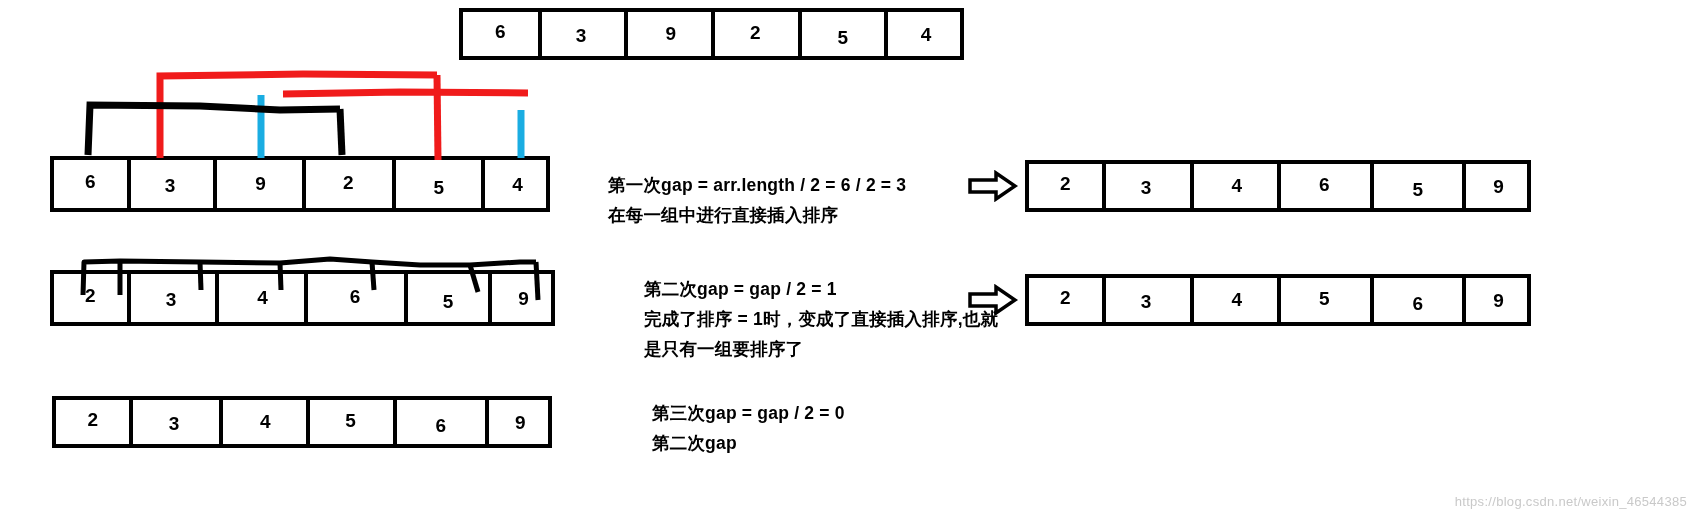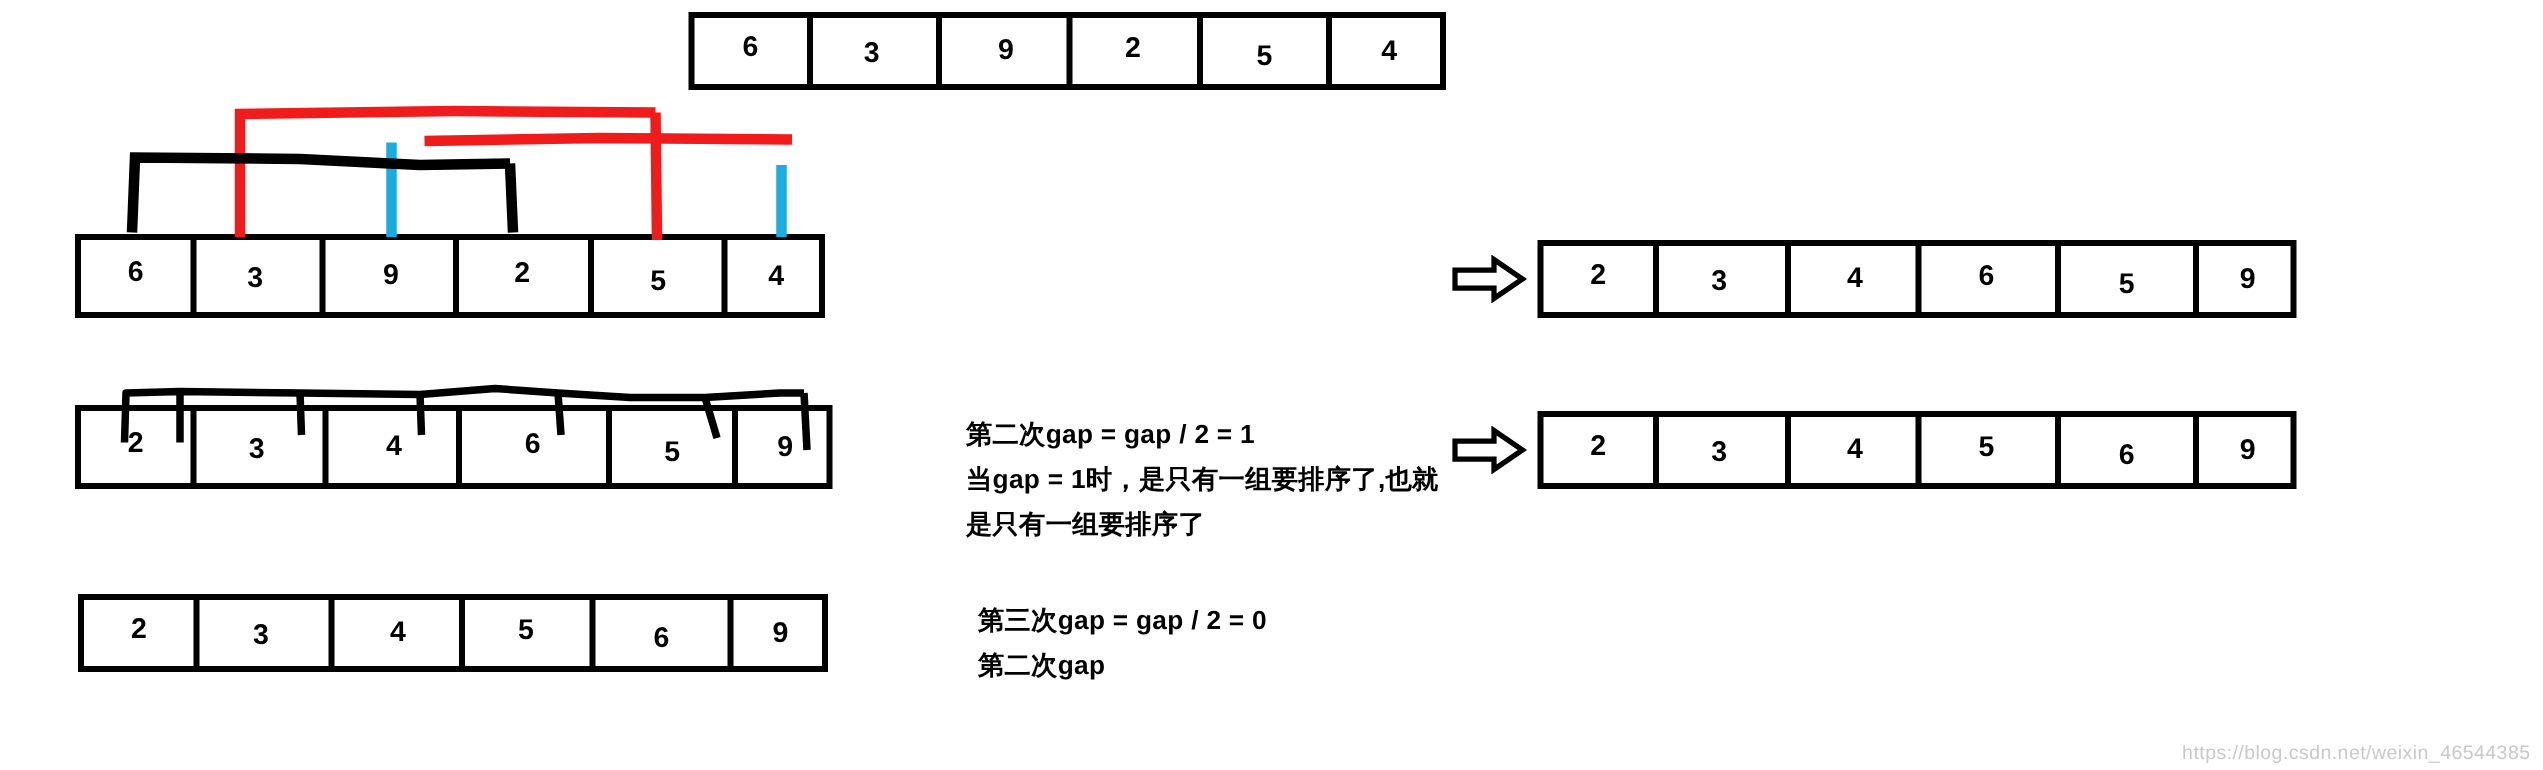--- a/index.html
+++ b/index.html
@@ -174,25 +174,27 @@
       </div>
     <div class="cell j4" style="width:94px;font-size:19px;">
         <span>6</span>
       </div>
     <div class="cell j5" style="width:62px;font-size:19px;">
         <span>9</span>
       </div>
   </div>
 
   <div class="textblock" style="left:608px;top:170px;">
+    <div>第一次gap = arr.length / 2 = 6 / 2 = 3</div>
+    <div>在每一组中进行直接插入排序</div>
   </div>
 
   <div class="textblock" style="left:644px;top:274px;">
     <div>第二次gap  = gap / 2 = 1</div>
-    <div>当gap = 1时，是只有一组要排序了,也就</div>
+    <div>完成了排序 = 1时，变成了直接插入排序,也就</div>
     <div>是只有一组要排序了</div>
   </div>
 
   <div class="textblock" style="left:608px;top:398px;margin-left:44px;">
     <div>第三次gap = gap / 2 = 0</div>
     <div>第二次gap</div>
   </div>
 
   <div class="arrow" style="left:968px;top:170px;width:50px;height:32px;">
     <svg width="50" height="32" viewBox="0 0 50 32">

